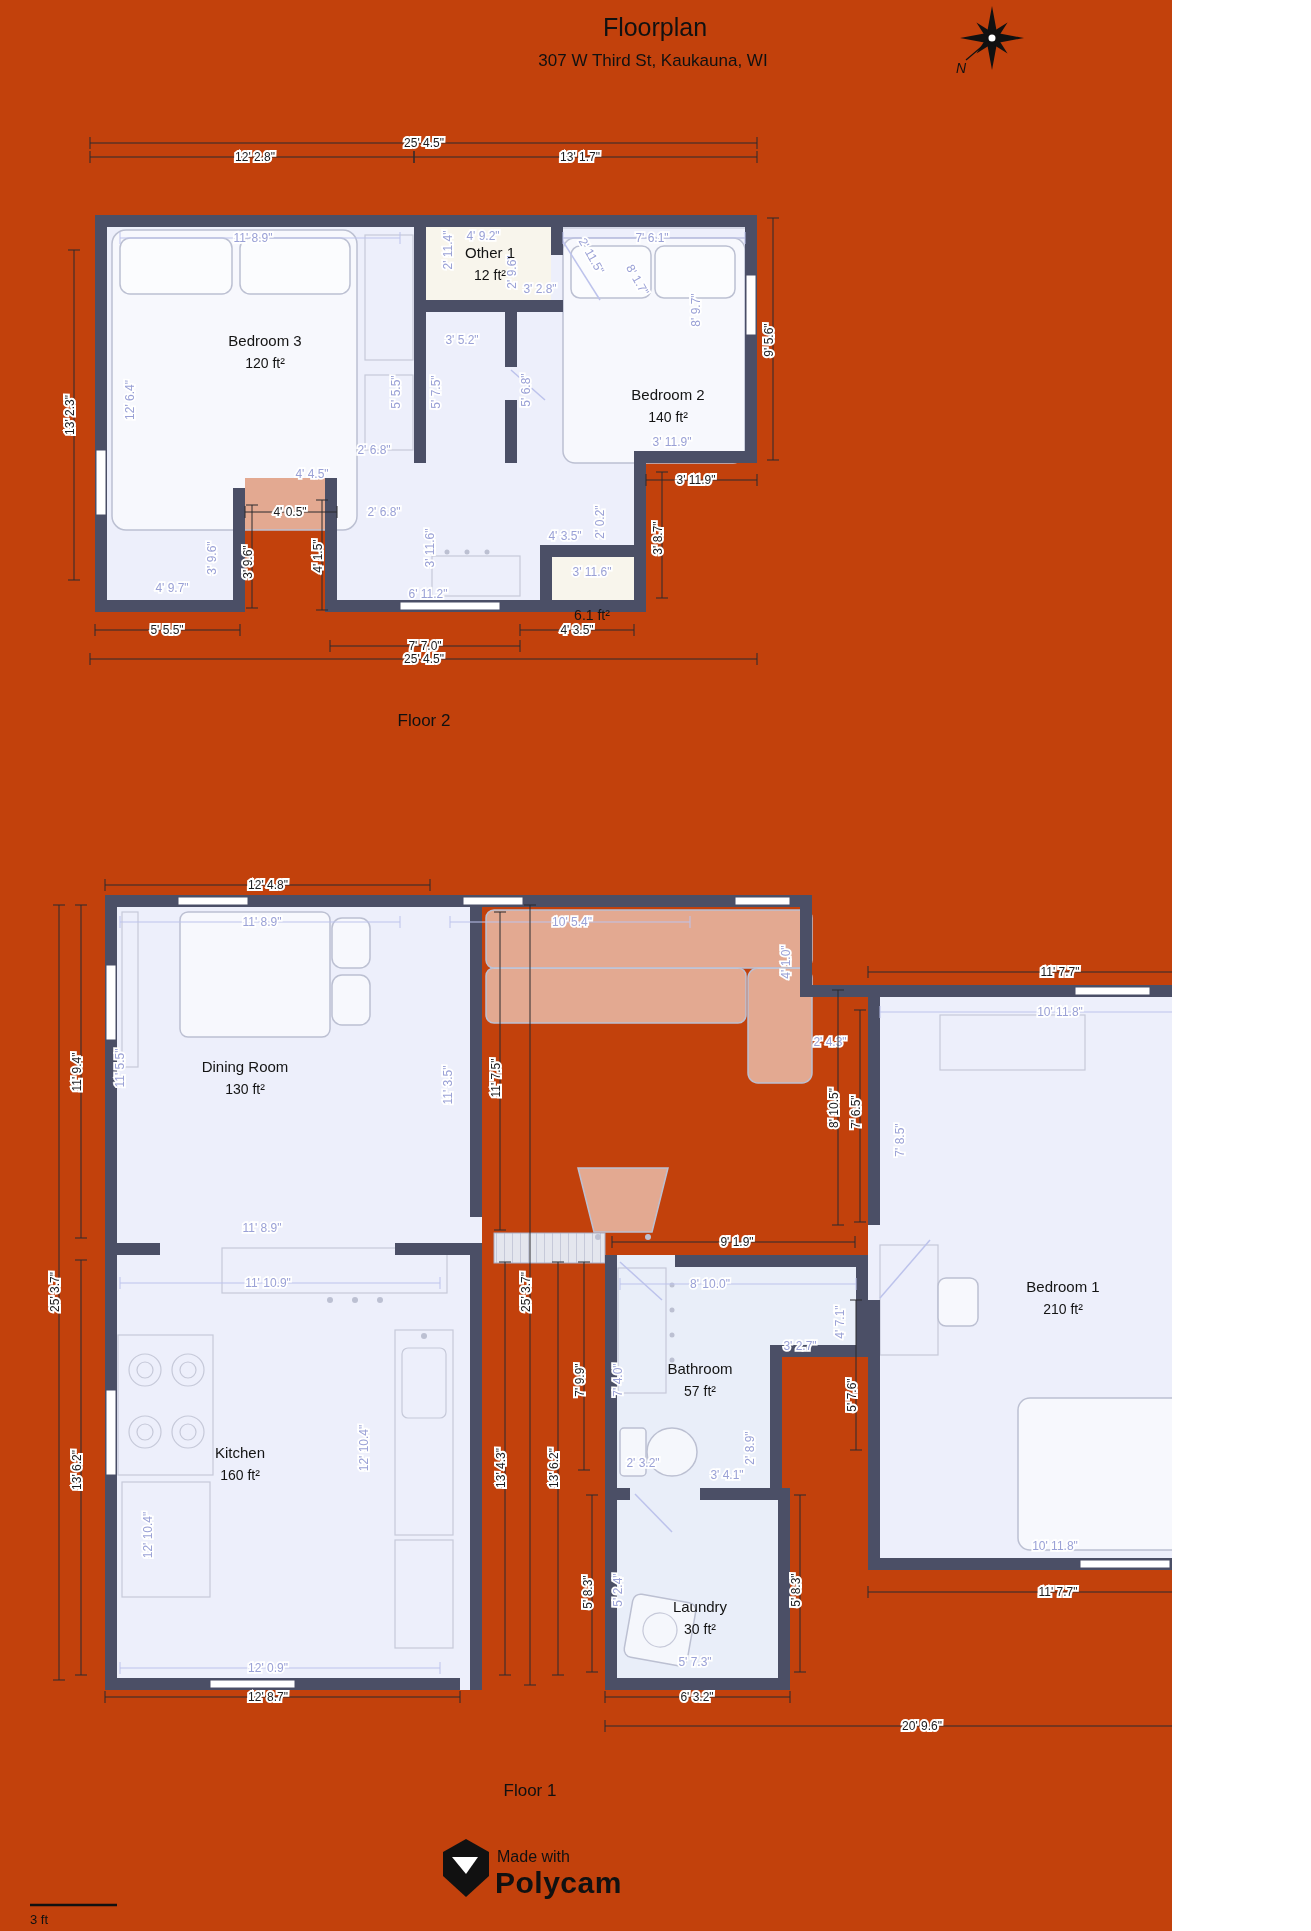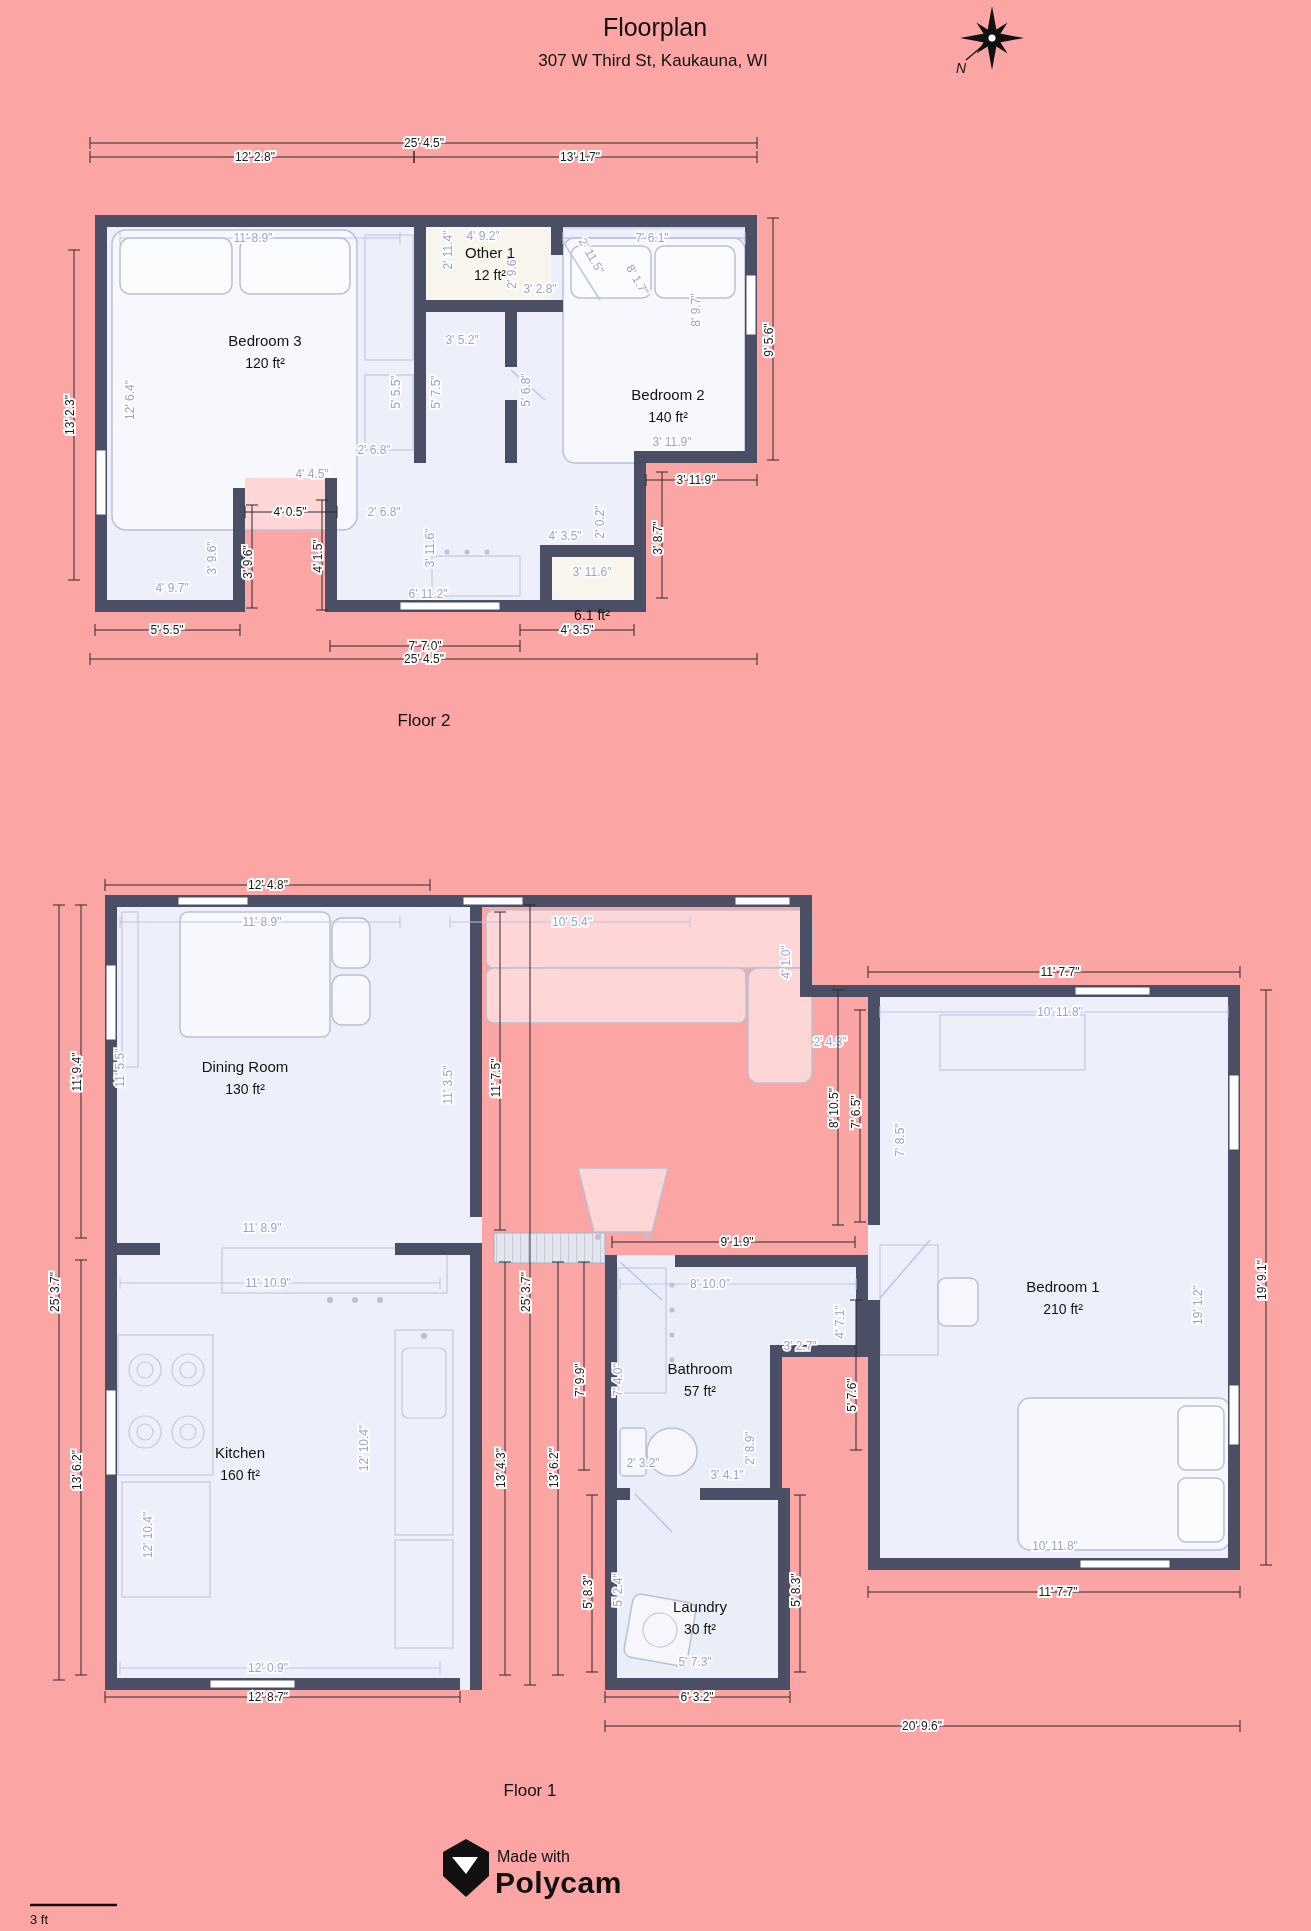--- a/index.html
+++ b/index.html
@@ -1,16 +1,16 @@
 <!DOCTYPE html>
 <html><head>
 <meta charset="utf-8">
 <style>
   html,body{margin:0;padding:0;background:#fff;}
-  .stage{position:relative;width:1311px;height:1931px;background:#fca5a5;overflow:hidden;
+  .stage{position:relative;width:1172px;height:1931px;background:#c2410c;overflow:hidden;
          font-family:"Liberation Sans",sans-serif;text-align:right;}
   svg{position:absolute;left:0;top:0;}
   text{font-family:"Liberation Sans",sans-serif;}
   .title{font-size:25px;fill:#111;text-anchor:middle;}
   .subtitle{font-size:17px;fill:#111;text-anchor:middle;}
   .floorlabel{font-size:17px;fill:#111;text-anchor:middle;}
   .roomname{font-size:15px;fill:#141414;text-anchor:middle;}
   .roomarea{font-size:14px;fill:#141414;text-anchor:middle;}
   .dim{font-size:12px;text-anchor:middle;paint-order:stroke;stroke:#ffffff;stroke-width:4px;}
   .dim.b{fill:#1c1c1e;}

